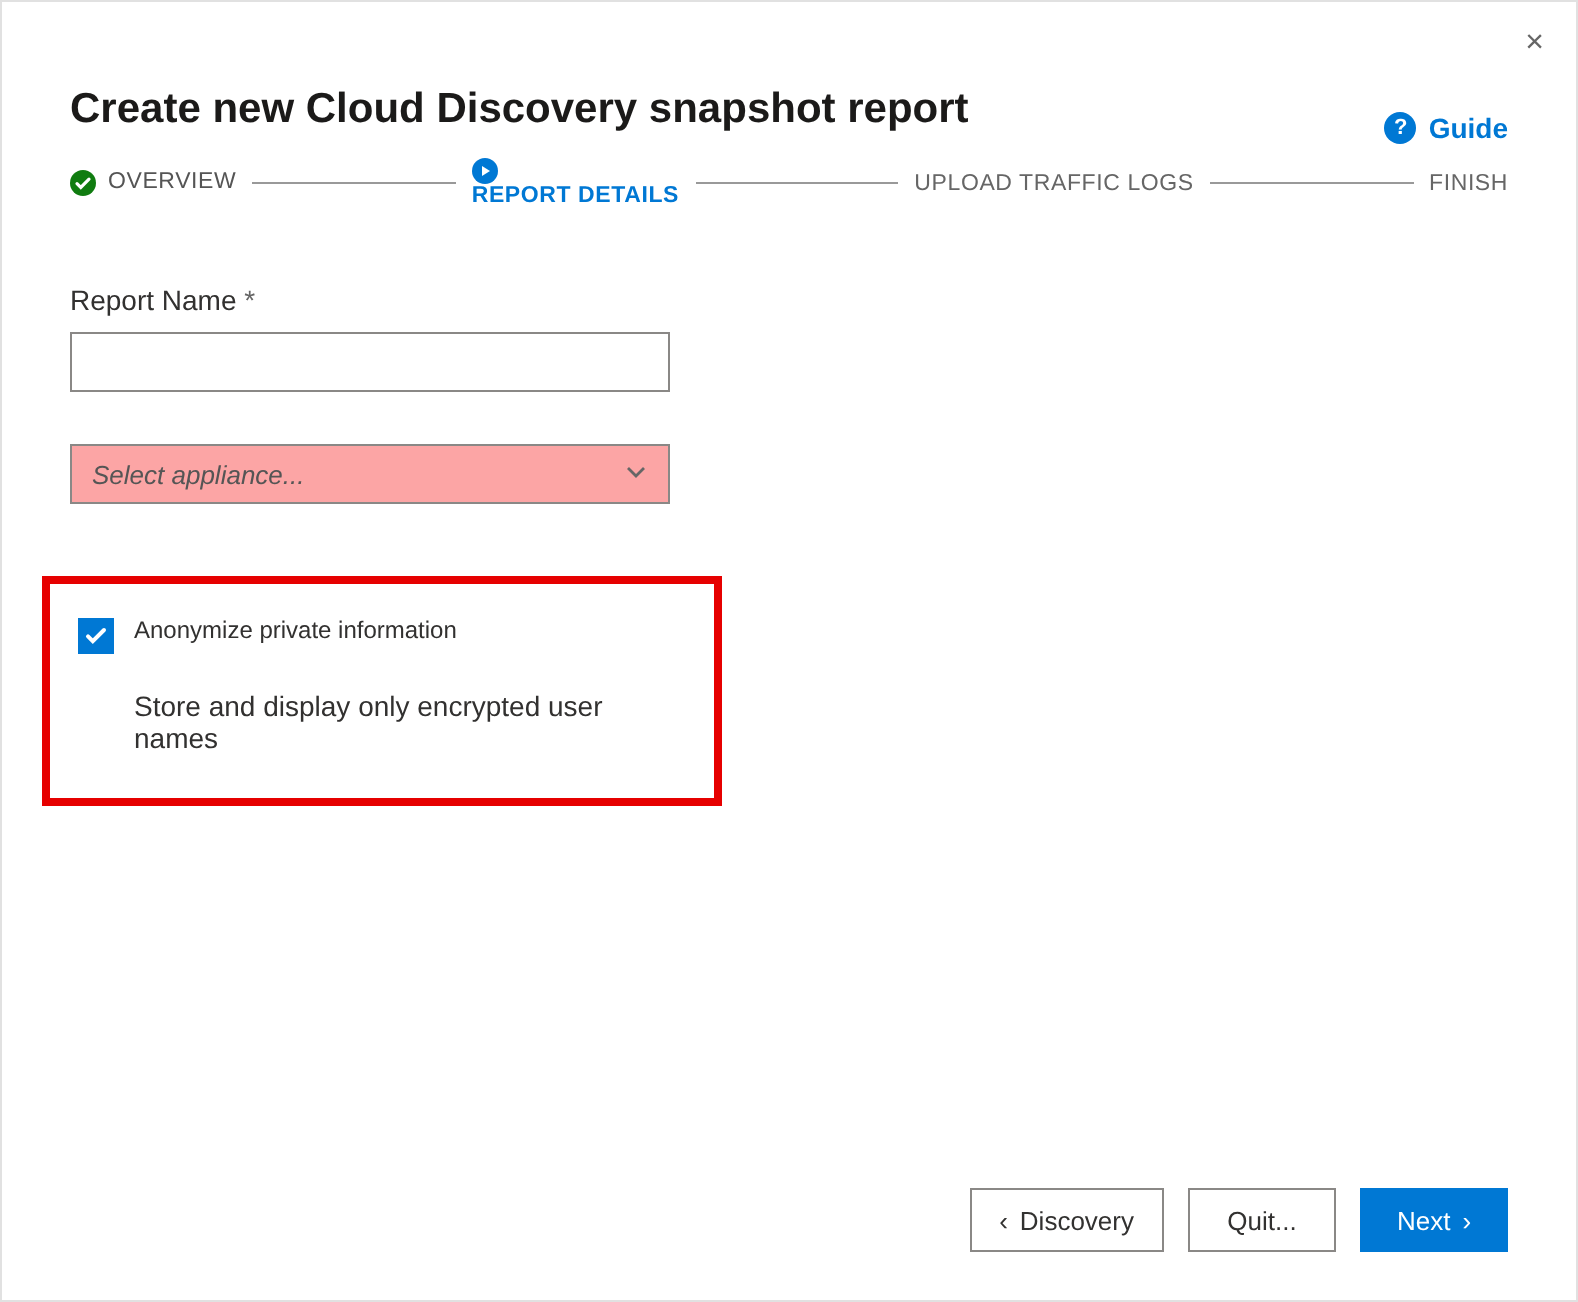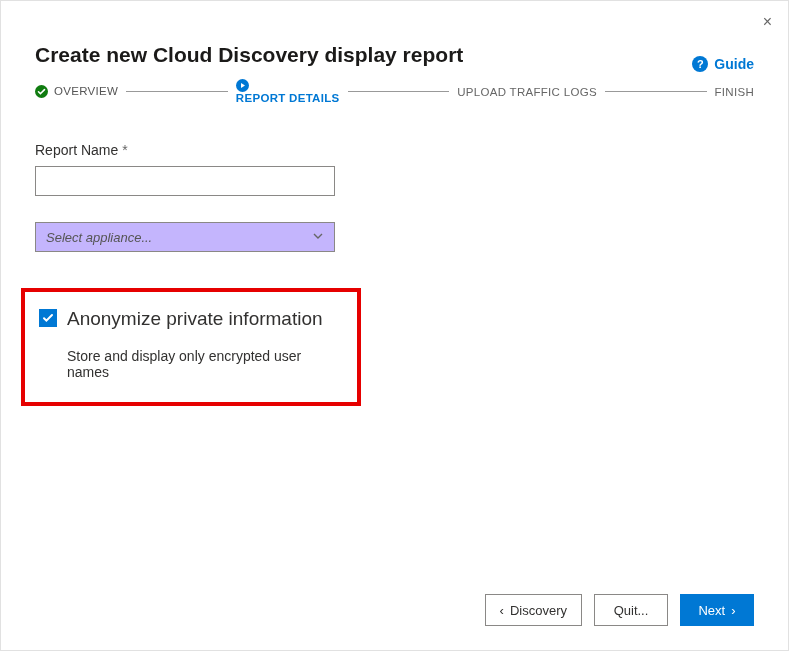--- a/index.html
+++ b/index.html
@@ -75,21 +75,21 @@
   .field input[type=text] {
     width: 300px; height: 30px;
     border: 1px solid #8a8886;
     padding: 4px 8px;
     font-size: 13px;
     font-family: inherit;
   }
   .select {
     width: 300px; height: 30px;
     border: 1px solid #8a8886;
-    background: #c4b5fd;
+    background: #fca5a5;
     display: flex;
     align-items: center;
     justify-content: space-between;
     padding: 0 10px;
     color: #555;
     font-style: italic;
     font-size: 13px;
     cursor: pointer;
   }
   .select .chev { font-style: normal; color:#666; }
@@ -102,21 +102,21 @@
   }
   .cb-row { display:flex; align-items:flex-start; gap:10px; }
   .cb {
     width: 18px; height: 18px;
     background: #0078d4;
     display:flex; align-items:center; justify-content:center;
     flex: 0 0 auto;
     margin-top: 1px;
   }
   .cb svg { display:block; }
-  .cb-label { font-size: 19px; color:#323130; }
+  .cb-label { font-size: 12px; color:#323130; }
   .cb-sub { font-size: 14px; color:#323130; margin-left: 28px; margin-top: 18px; }
   
   .footer {
     position: absolute;
     bottom: 24px; right: 34px;
     display:flex; gap: 12px;
   }
   .btn {
     height: 32px;
     border: 1px solid #8a8886;
@@ -135,21 +135,21 @@
     border-color: #0078d4;
     color: #fff;
   }
 </style>
 </head>
 <body>
 
 <div class="close-x">×</div>
 
 <div class="content">
-  <h1>Create new Cloud Discovery display report</h1>
+  <h1>Create new Cloud Discovery snapshot report</h1>
 
   <div class="guide-link">
     <span class="guide-icon">?</span>
     <span>Guide</span>
   </div>
 
   <div class="stepper">
     <div class="step done">
       <span class="icn">
         <svg width="13" height="13" viewBox="0 0 13 13">

